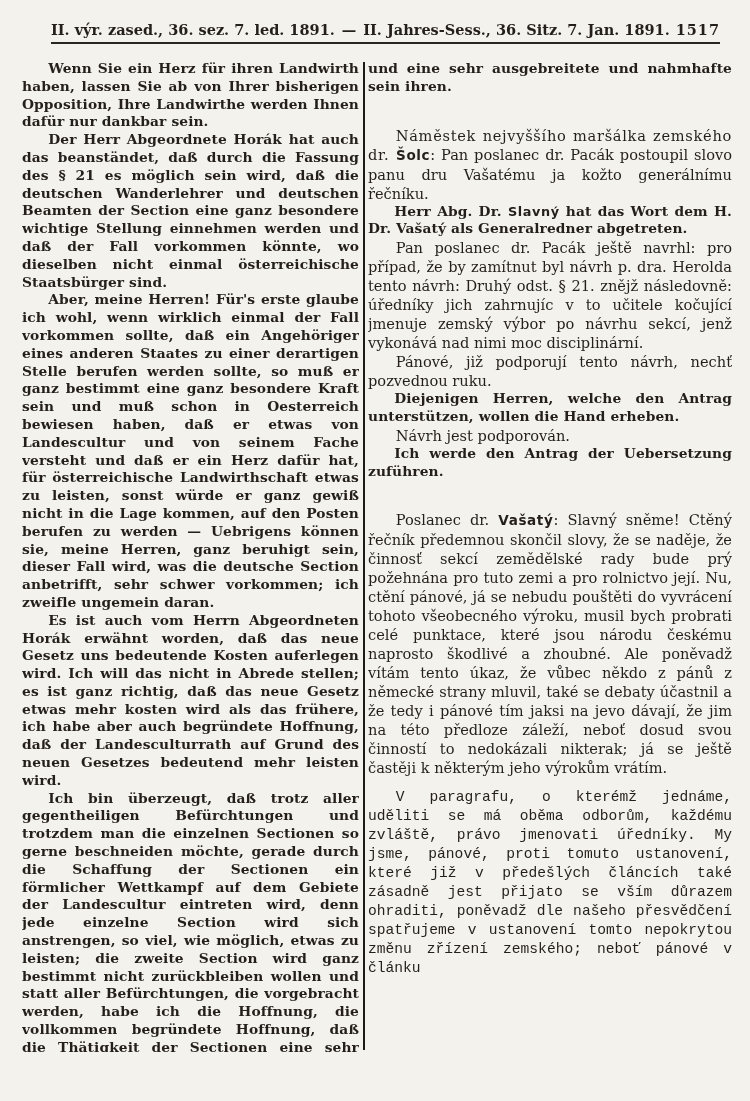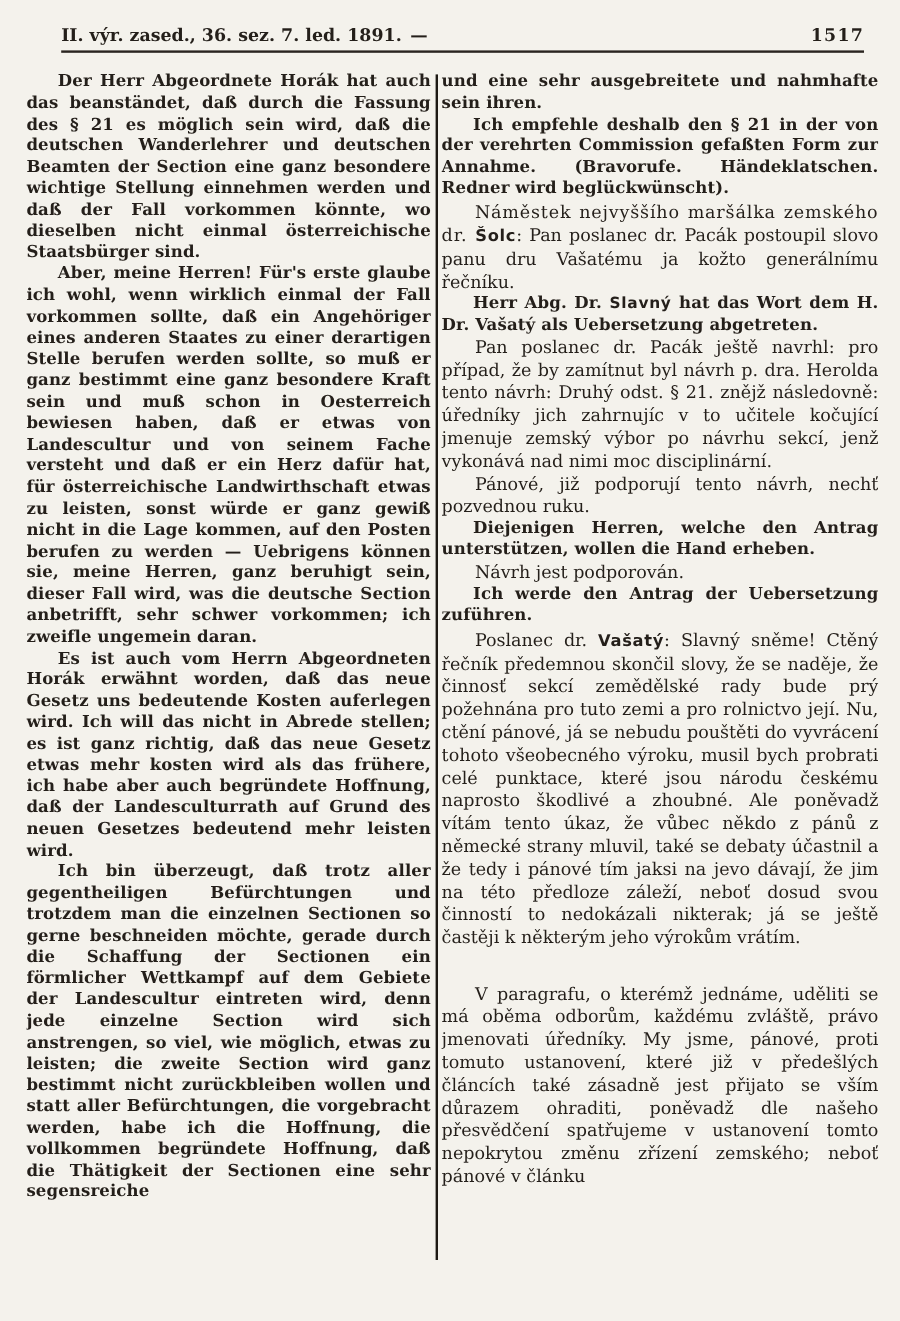--- a/index.html
+++ b/index.html
@@ -53,52 +53,53 @@
     font-size: 13.8px;
     line-height: 17.8px;
     letter-spacing: 0.1px;
   }
   .antiqua {
     font-weight: normal;
     font-size: 14.6px;
     line-height: 19px;
   }
   .noindent { text-indent: 0; }
-  .gap-lg { margin-top: 1px; }
-  .gap-md { margin-top: 28px; }
+  .gap-lg { margin-top: 30px; }
+  .gap-md { margin-top: 11px; font-family: Liberation Mono, monospace; }
   .spk { font-weight: bold; letter-spacing: 0.6px; font-family: "DejaVu Sans", "Liberation Sans", sans-serif; font-size: 0.93em; }
   .spaced { letter-spacing: 0.7px; }
 </style>
 </head>
 <body>
 
 <div class="sheet">
 
   <div class="header">
     <span>II. výr. zased., 36. sez. 7. led. 1891.</span>
     <span class="sep">—</span>
+    <span>II. Jahres-Sess., 36. Sitz. 7. Jan. 1891.</span>
     <span class="pageno">1517</span>
   </div>
 
   <div class="columns">
 
     <div class="col col-left">
+      <p class="fraktur">Wenn Sie ein Herz für ihren Landwirth haben, lassen Sie ab von Ihrer bisherigen Opposition, Ihre Landwirthe werden Ihnen dafür nur dankbar sein.</p>
       <p class="fraktur">Der Herr Abgeordnete Horák hat auch das beanständet, daß durch die Fassung des § 21 es möglich sein wird, daß die deutschen Wanderlehrer und deutschen Beamten der Section eine ganz besondere wichtige Stellung einnehmen werden und daß der Fall vorkommen könnte, wo dieselben nicht einmal österreichische Staatsbürger sind.</p>
       <p class="fraktur">Aber, meine Herren! Für's erste glaube ich wohl, wenn wirklich einmal der Fall vorkommen sollte, daß ein Angehöriger eines anderen Staates zu einer derartigen Stelle berufen werden sollte, so muß er ganz bestimmt eine ganz besondere Kraft sein und muß schon in Oesterreich bewiesen haben, daß er etwas von Landescultur und von seinem Fache versteht und daß er ein Herz dafür hat, für österreichische Landwirthschaft etwas zu leisten, sonst würde er ganz gewiß nicht in die Lage kommen, auf den Posten berufen zu werden — Uebrigens können sie, meine Herren, ganz beruhigt sein, dieser Fall wird, was die deutsche Section anbetrifft, sehr schwer vorkommen; ich zweifle ungemein daran.</p>
       <p class="fraktur">Es ist auch vom Herrn Abgeordneten Horák erwähnt worden, daß das neue Gesetz uns bedeutende Kosten auferlegen wird. Ich will das nicht in Abrede stellen; es ist ganz richtig, daß das neue Gesetz etwas mehr kosten wird als das frühere, ich habe aber auch begründete Hoffnung, daß der Landesculturrath auf Grund des neuen Gesetzes bedeutend mehr leisten wird.</p>
       <p class="fraktur">Ich bin überzeugt, daß trotz aller gegentheiligen Befürchtungen und trotzdem man die einzelnen Sectionen so gerne beschneiden möchte, gerade durch die Schaffung der Sectionen ein förmlicher Wettkampf auf dem Gebiete der Landescultur eintreten wird, denn jede einzelne Section wird sich anstrengen, so viel, wie möglich, etwas zu leisten; die zweite Section wird ganz bestimmt nicht zurückbleiben wollen und statt aller Befürchtungen, die vorgebracht werden, habe ich die Hoffnung, die vollkommen begründete Hoffnung, daß die Thätigkeit der Sectionen eine sehr segensreiche</p>
     </div>
 
     <div class="divider"></div>
 
     <div class="col col-right">
       <p class="fraktur noindent">und eine sehr ausgebreitete und nahmhafte sein ihren.</p>
-      <p class="fraktur">Ich empfehle deshalb den § 21 in der von der verehrten Commission gefaßten Form zur Annahme. (Bravorufe. Händeklatschen. Redner wird beglückwünscht).</p>
       <p class="antiqua gap-lg"><span class="spaced">Náměstek nejvyššího maršálka zemského dr. </span><span class="spk">Šolc</span><span>: Pan poslanec dr. Pacák postoupil slovo panu dru Vašatému ja kožto generálnímu řečníku.</span></p>
-      <p class="fraktur"><span>Herr Abg. Dr. </span><span class="spk">Slavný</span><span> hat das Wort dem H. Dr. Vašatý als Uebersetzung abgetreten.</span></p>
+      <p class="fraktur"><span>Herr Abg. Dr. </span><span class="spk">Slavný</span><span> hat das Wort dem H. Dr. Vašatý als Generalredner abgetreten.</span></p>
       <p class="antiqua">Pan poslanec dr. Pacák ještě navrhl: pro případ, že by zamítnut byl návrh p. dra. Herolda tento návrh: Druhý odst. § 21. znějž následovně: úředníky jich zahrnujíc v to učitele kočující jmenuje zemský výbor po návrhu sekcí, jenž vykonává nad nimi moc disciplinární.</p>
       <p class="antiqua">Pánové, již podporují tento návrh, nechť pozvednou ruku.</p>
       <p class="fraktur">Diejenigen Herren, welche den Antrag unterstützen, wollen die Hand erheben.</p>
       <p class="antiqua">Návrh jest podporován.</p>
       <p class="fraktur">Ich werde den Antrag der Uebersetzung zuführen.</p>
       <p class="antiqua gap-lg"><span>Poslanec dr. </span><span class="spk">Vašatý</span><span>: Slavný sněme! Ctěný řečník předemnou skončil slovy, že se naděje, že činnosť sekcí zemědělské rady bude prý požehnána pro tuto zemi a pro rolnictvo její. Nu, ctění pánové, já se nebudu pouštěti do vyvrácení tohoto všeobecného výroku, musil bych probrati celé punktace, které jsou národu českému naprosto škodlivé a zhoubné. Ale poněvadž vítám tento úkaz, že vůbec někdo z pánů z německé strany mluvil, také se debaty účastnil a že tedy i pánové tím jaksi na jevo dávají, že jim na této předloze záleží, neboť dosud svou činností to nedokázali nikterak; já se ještě častěji k některým jeho výrokům vrátím.</span></p>
       <p class="antiqua gap-md">V paragrafu, o kterémž jednáme, uděliti se má oběma odborům, každému zvláště, právo jmenovati úředníky. My jsme, pánové, proti tomuto ustanovení, které již v předešlých článcích také zásadně jest přijato se vším důrazem ohraditi, poněvadž dle našeho přesvědčení spatřujeme v ustanovení tomto nepokrytou změnu zřízení zemského; neboť pánové v článku</p>
     </div>
 
   </div>

